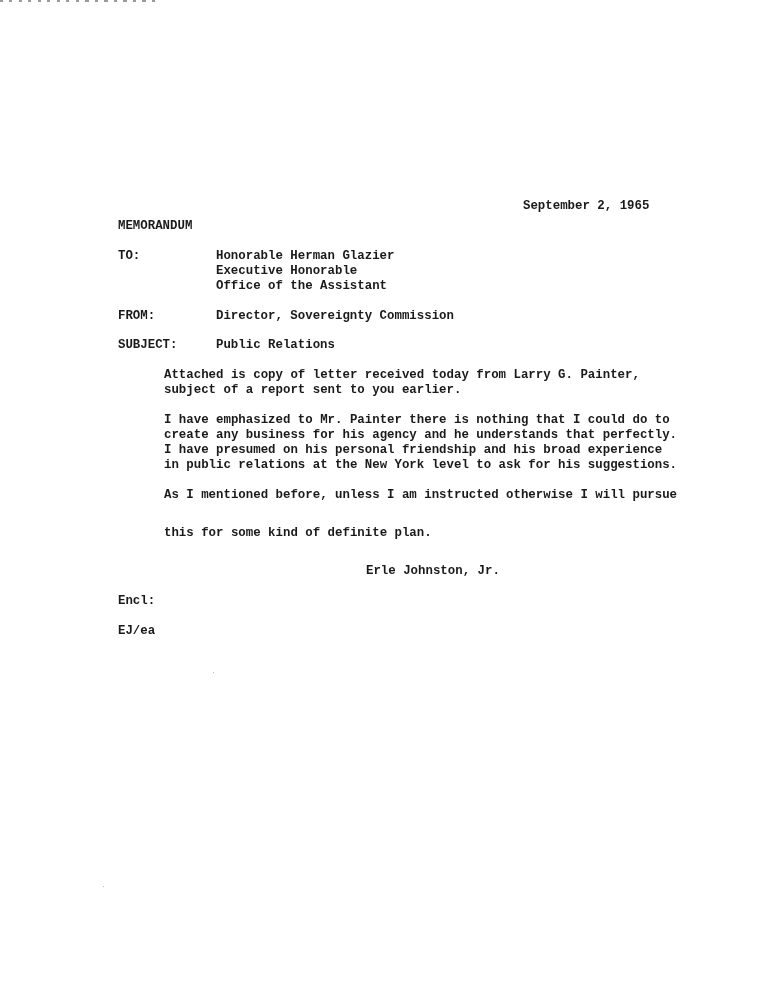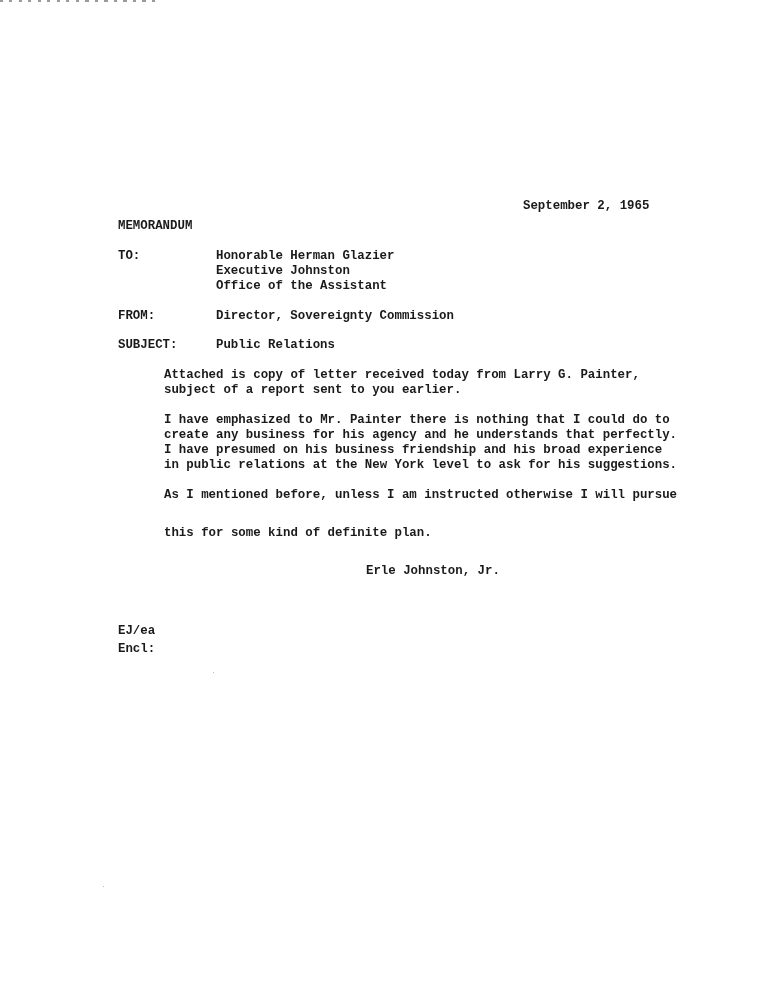--- a/index.html
+++ b/index.html
@@ -30,21 +30,21 @@
       white-space: pre;
       line-height: 15px;
       letter-spacing: 0;
     }
     .date { left: 523px; top: 175px; margin-top: 24px; }
     .memo-title { left: 118px; top: 219px; }
     .label { position: absolute; left: 118px; white-space: pre; line-height: 15px; }
     .value { position: absolute; left: 216px; white-space: pre; line-height: 15px; }
     .para { position: absolute; left: 118px; white-space: pre; line-height: 15px; margin-left: 46px; }
     .sig { left: 366px; top: 564px; }
-    .encl { left: 118px; top: 594px; margin-top: 48px; }
+    .encl { left: 118px; top: 594px; }
     .initials { left: 118px; top: 624px; text-align: right; }
     .speck {
       position: absolute;
       width: 1px;
       height: 1px;
       background: #bdbdbd;
     }
   </style>
 </head>
 <body>
@@ -53,21 +53,21 @@
 
 <div>
 
   <div class="line date">September 2, 1965</div>
 
   <div class="line memo-title">MEMORANDUM</div>
 
   <div>
     <div class="label" style="top:249px">TO:</div>
     <div class="value" style="top:249px">Honorable Herman Glazier</div>
-    <div class="value" style="top:264px">Executive Johnston</div>
+    <div class="value" style="top:264px">Executive Honorable</div>
     <div class="value" style="top:279px">Office of the Assistant</div>
   </div>
 
   <div>
     <div class="label" style="top:309px">FROM:</div>
     <div class="value" style="top:309px">Director, Sovereignty Commission</div>
   </div>
 
   <div>
     <div class="label" style="top:338px">SUBJECT:</div>
@@ -75,21 +75,21 @@
   </div>
 
   <div>
     <div class="para" style="top:368px">Attached is copy of letter received today from Larry G. Painter,</div>
     <div class="para" style="top:383px">subject of a report sent to you earlier.</div>
   </div>
 
   <div>
     <div class="para" style="top:413px">I have emphasized to Mr. Painter there is nothing that I could do to</div>
     <div class="para" style="top:428px">create any business for his agency and he understands that perfectly.</div>
-    <div class="para" style="top:443px">I have presumed on his business friendship and his broad experience</div>
+    <div class="para" style="top:443px">I have presumed on his personal friendship and his broad experience</div>
     <div class="para" style="top:458px">in public relations at the New York level to ask for his suggestions.</div>
   </div>
 
   <div>
     <div class="para" style="top:488px">As I mentioned before, unless I am instructed otherwise I will pursue</div>
     <div class="para" style="top:526px">this for some kind of definite plan.</div>
   </div>
 
   <div class="line sig">Erle Johnston, Jr.</div>
 

